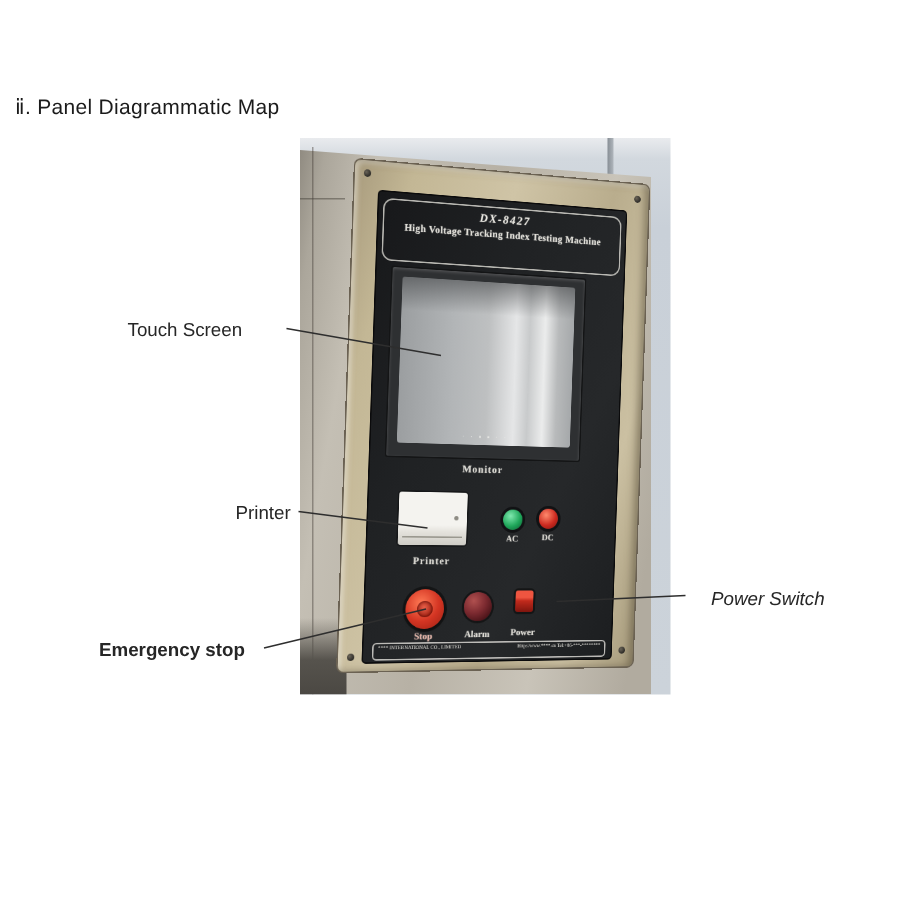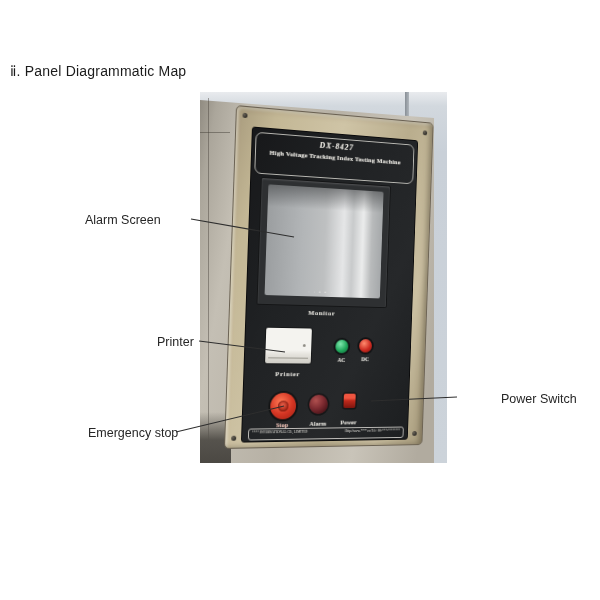--- a/index.html
+++ b/index.html
@@ -5,22 +5,22 @@
   html,body{margin:0;padding:0;background:#ffffff;}
   .page{position:relative;width:600px;height:592px;background:#ffffff;overflow:hidden;
         font-family:"Liberation Sans",sans-serif;color:#1c1c1c;}
 
   
   .heading{position:absolute;left:10px;top:63px;font-size:14px;letter-spacing:.2px;color:#1b1b1b;}
   .caption{position:absolute;left:224px;top:505px;font-size:13.5px;color:#1b1b1b;}
   .callout{position:absolute;font-size:12.5px;color:#262626;white-space:nowrap;}
   .co-touch{left:85px;top:213px;}
   .co-printer{left:157px;top:335px;}
-  .co-emerg{left:88px;top:426px;}
-  .co-power{left:501px;top:392px;}
+  .co-emerg{left:66px;top:426px;font-weight:bold;}
+  .co-power{left:474px;top:392px;font-style:italic;}
   .leaders{position:absolute;left:0;top:0;z-index:5;pointer-events:none;}
   .leaders line{stroke:#2e2e2e;stroke-width:1.1;}
 
   
   .photo{position:absolute;left:200px;top:92px;width:247px;height:371px;overflow:hidden;
          background:linear-gradient(180deg,#e9ebee 0,#d2d8de 14px,#c9d0d8 60px,#ccd3da 100%);
          filter:blur(.3px);z-index:1;}
   .pipe{position:absolute;left:205px;top:0;width:4px;height:42px;
         background:linear-gradient(90deg,#878e95,#b0b6bc);}
   .cabinet{position:absolute;left:0;top:4px;width:234px;height:367px;
@@ -156,18 +156,18 @@
     </div>
   </div>
 
   <svg class="leaders" width="600" height="600">
     <line x1="191" y1="219" x2="294" y2="237"></line>
     <line x1="199" y1="341" x2="285" y2="352"></line>
     <line x1="176" y1="432" x2="284" y2="406"></line>
     <line x1="371" y1="401" x2="457" y2="397"></line>
   </svg>
 
-  <div class="callout co-touch">Alarm Screen</div>
+  <div class="callout co-touch">Touch Screen</div>
   <div class="callout co-printer">Printer</div>
   <div class="callout co-emerg">Emergency stop</div>
   <div class="callout co-power">Power Switch</div>
 
 </div>
 
 </body></html>

